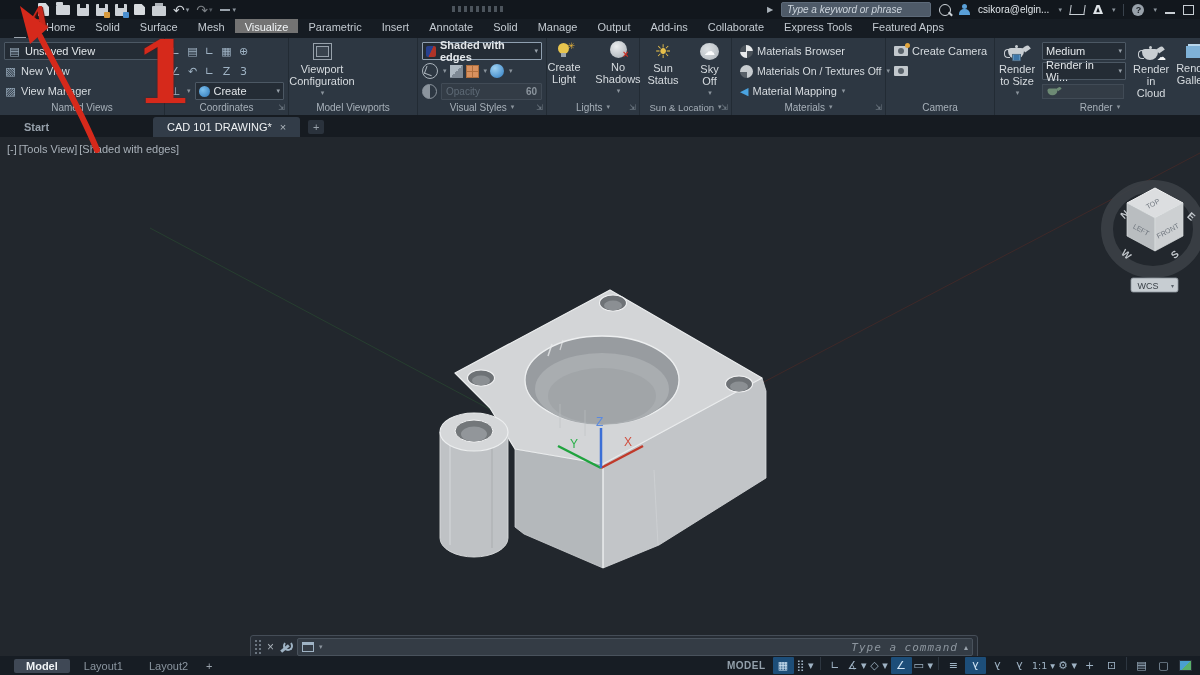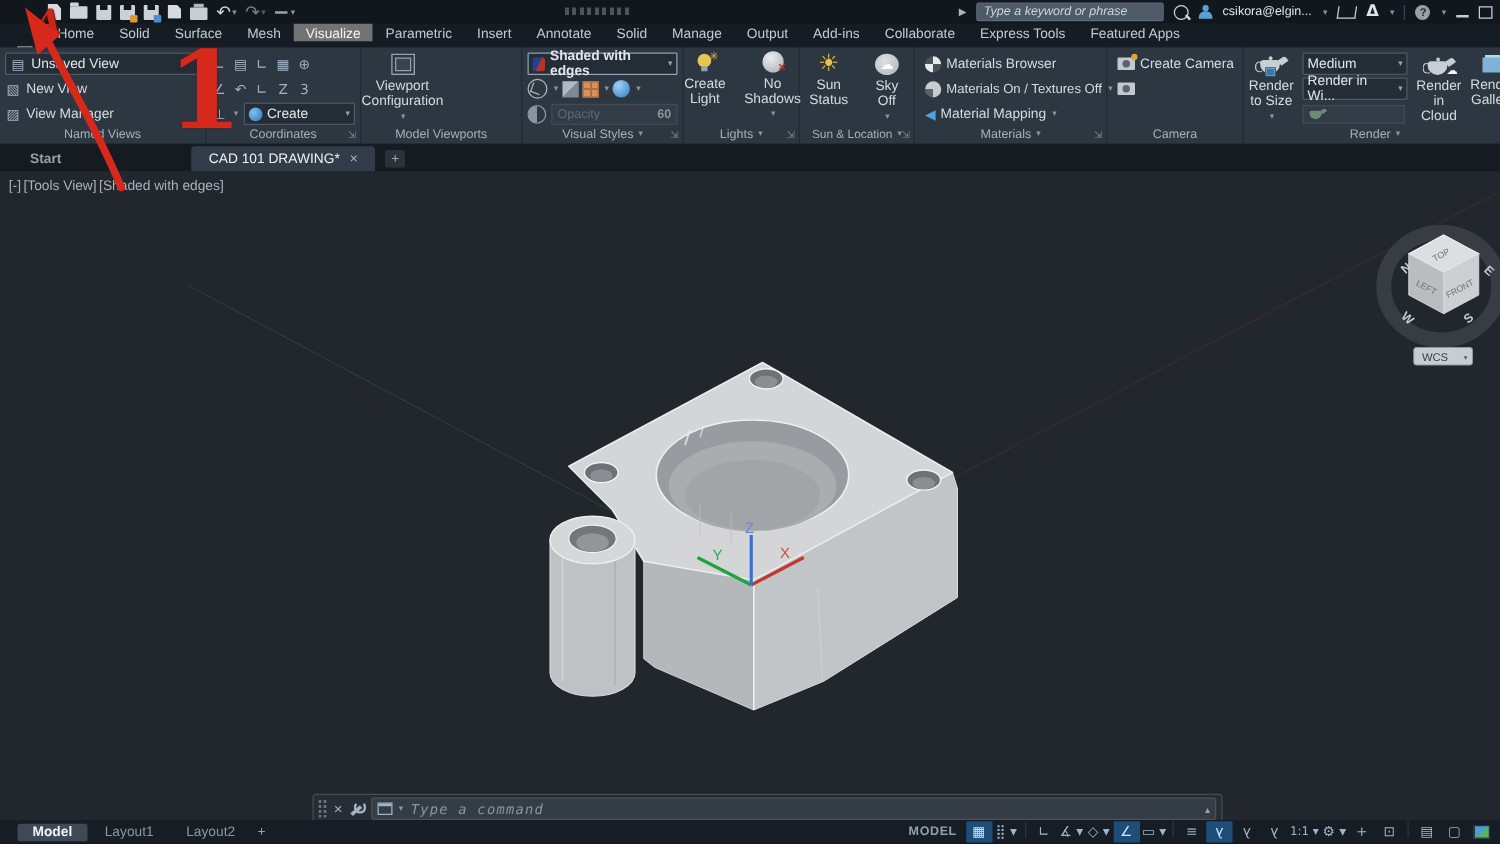--- a/index.html
+++ b/index.html
@@ -125,21 +125,21 @@
   .grip{width:7px;height:14px;background:repeating-linear-gradient(0deg,#6b7580 0 2px,transparent 2px 4px),
         repeating-linear-gradient(0deg,#6b7580 0 2px,transparent 2px 4px);background-size:2px 100%,2px 100%;background-position:0 0,4px 0;background-repeat:no-repeat;}
   .cmd-x{color:#aab2ba;font-size:12px;}
   .wrench{width:13px;height:13px;position:relative;}
   .wrench:before{content:"";position:absolute;left:1px;top:6px;width:10px;height:3px;background:#9fb3c4;transform:rotate(-40deg);}
   .wrench:after{content:"";position:absolute;right:-1px;top:0;width:6px;height:6px;border:2px solid #9fb3c4;border-radius:50%;border-top-color:transparent;}
   .cmd-input-wrap{flex:1;height:16px;background:#343c45;border:1px solid #49525c;border-radius:2px;display:flex;align-items:center;padding:0 4px;gap:4px;}
   .cmd-win{width:10px;height:8px;border:1px solid #9fb3c4;position:relative;}
   .cmd-win:before{content:"";position:absolute;left:0;top:0;width:100%;height:2px;background:#9fb3c4;}
   .cmd-input{flex:1;background:transparent;border:none;outline:none;color:#cdd4da;
-    font:italic 11px "DejaVu Sans Mono",monospace;letter-spacing:1px;}
+    font:italic 11px "DejaVu Sans Mono",monospace;letter-spacing:1px;text-align:right;}
   .cmd-input::placeholder{color:#8d969f;}
   .cmd-up{color:#9aa3ac;font-size:8px;font-family:"DejaVu Sans",sans-serif;}
   
   .statusbar{position:absolute;left:0;top:656px;width:1200px;height:19px;background:#171d24;display:flex;align-items:center;}
   .ltabs{display:flex;align-items:center;margin-left:14px;gap:2px;}
   .ltab{padding:1px 12px;font-size:11px;color:#8b96a0;border-radius:2px;}
   .ltab.active{background:#3f4855;color:#f0f3f5;font-weight:bold;}
   .ltab-plus{color:#9aa3ac;font-size:11px;padding:0 6px;}
   .sb-right{margin-left:auto;display:flex;align-items:center;gap:1px;padding-right:4px;}
   .sb-model{font-size:10px;font-weight:bold;color:#93a0ab;letter-spacing:.5px;margin-right:6px;}

